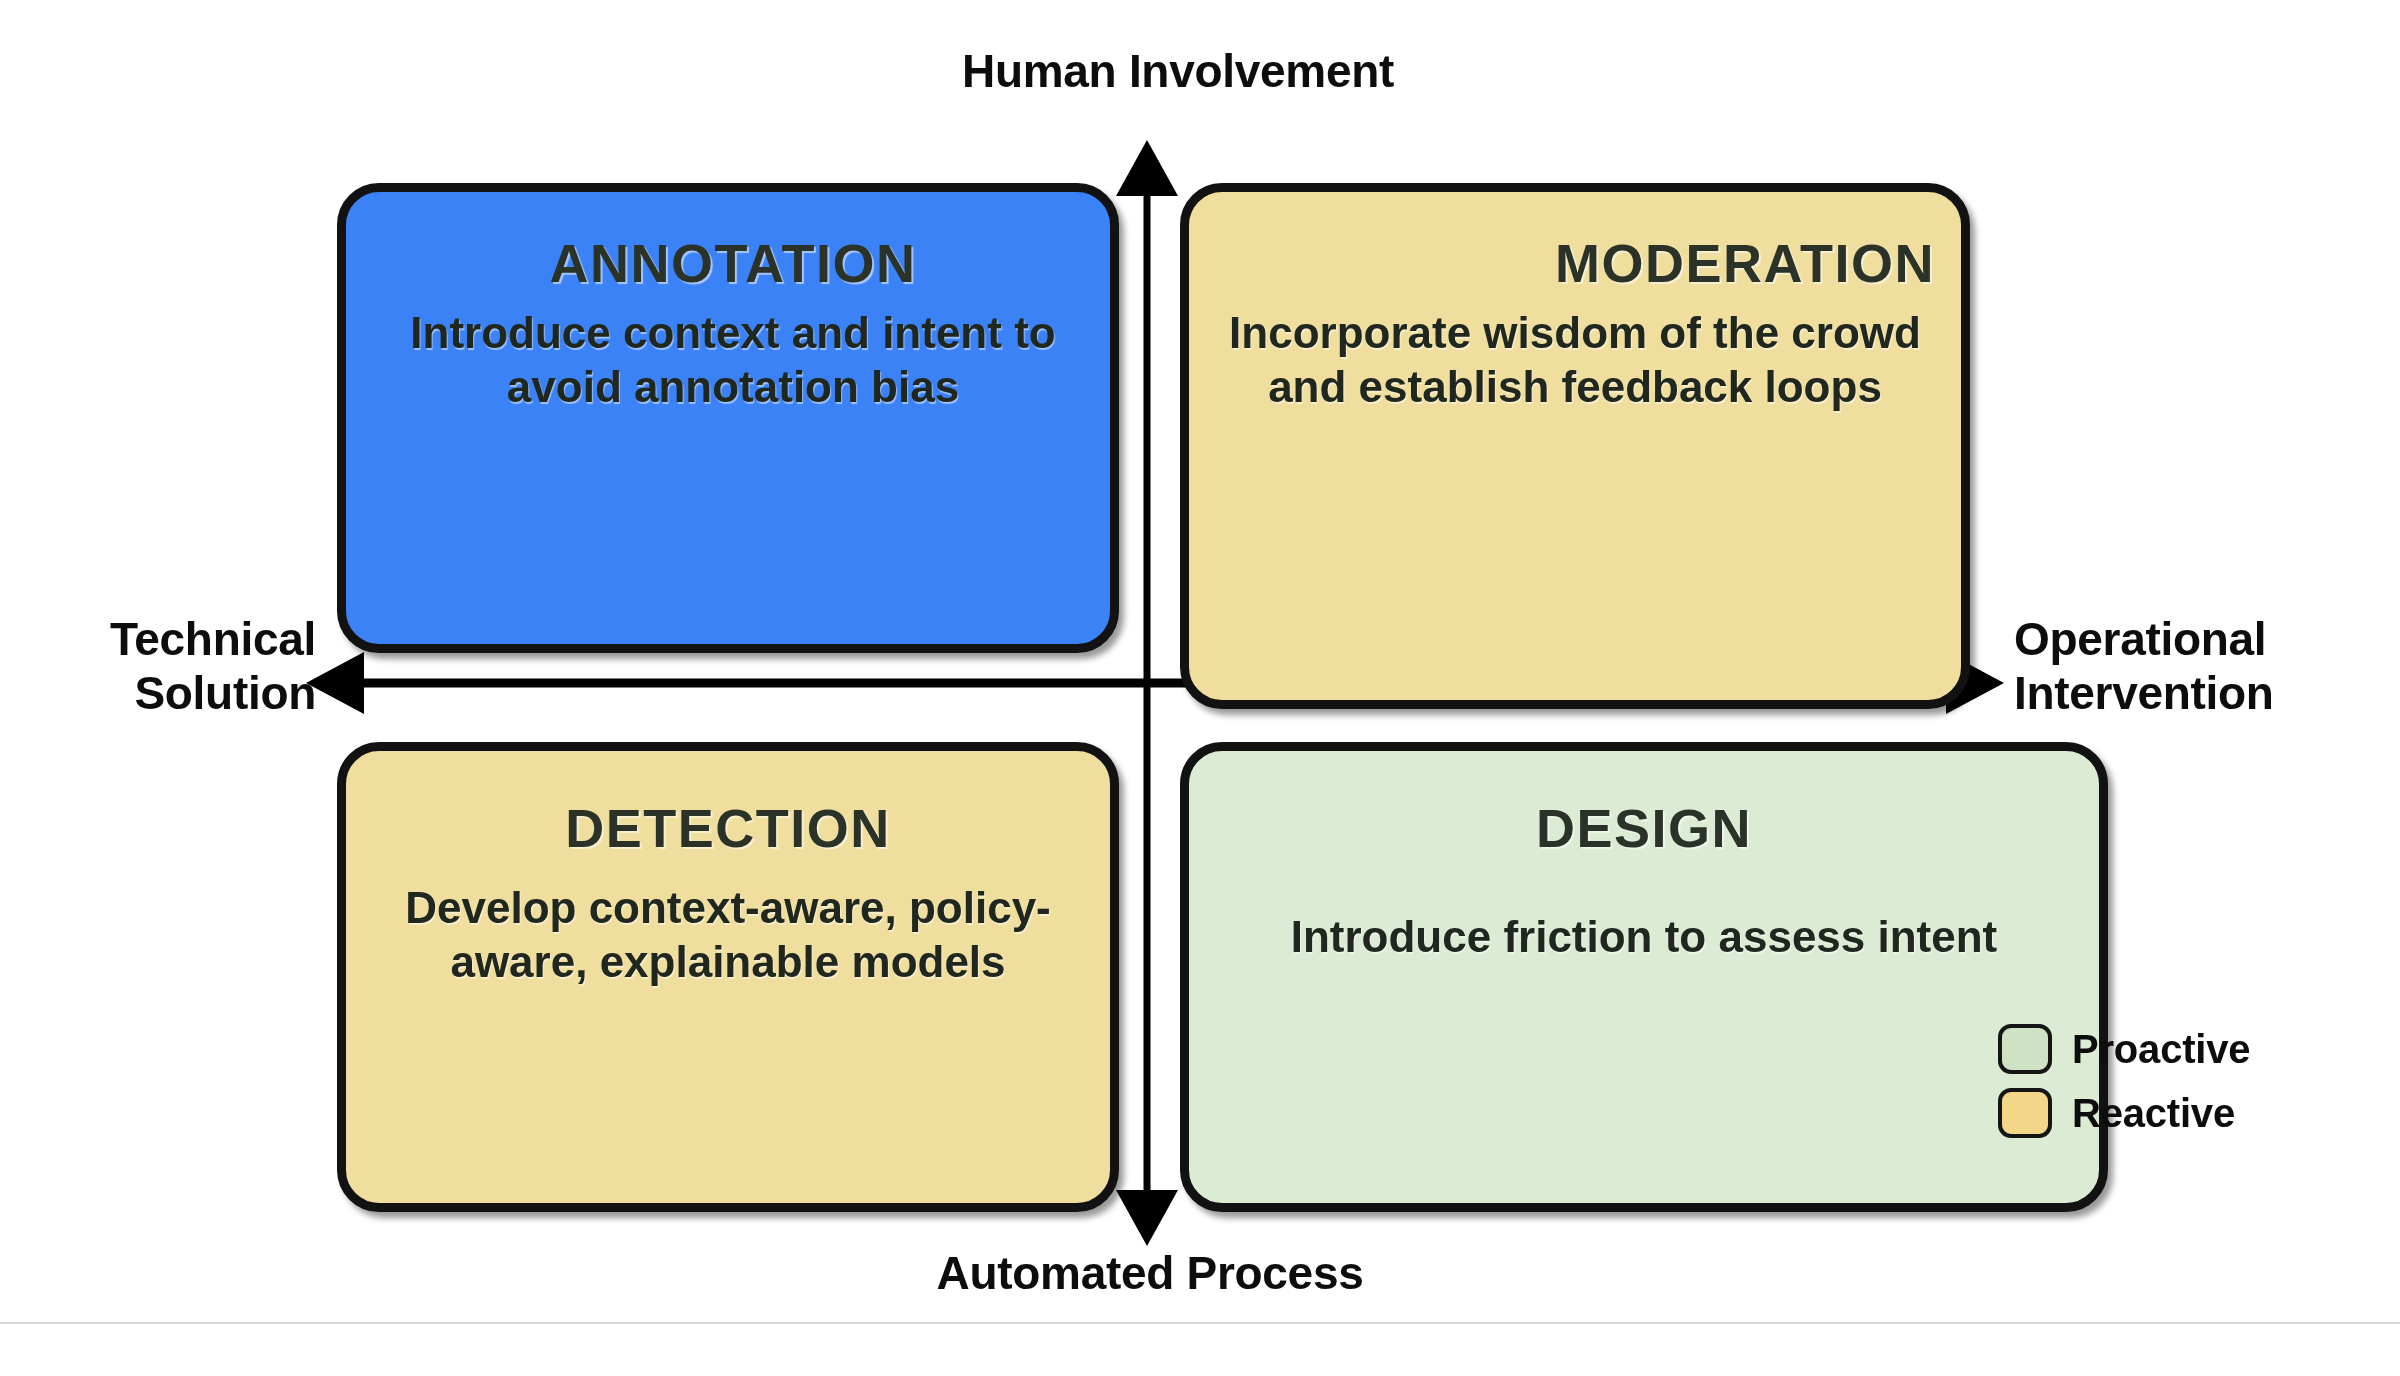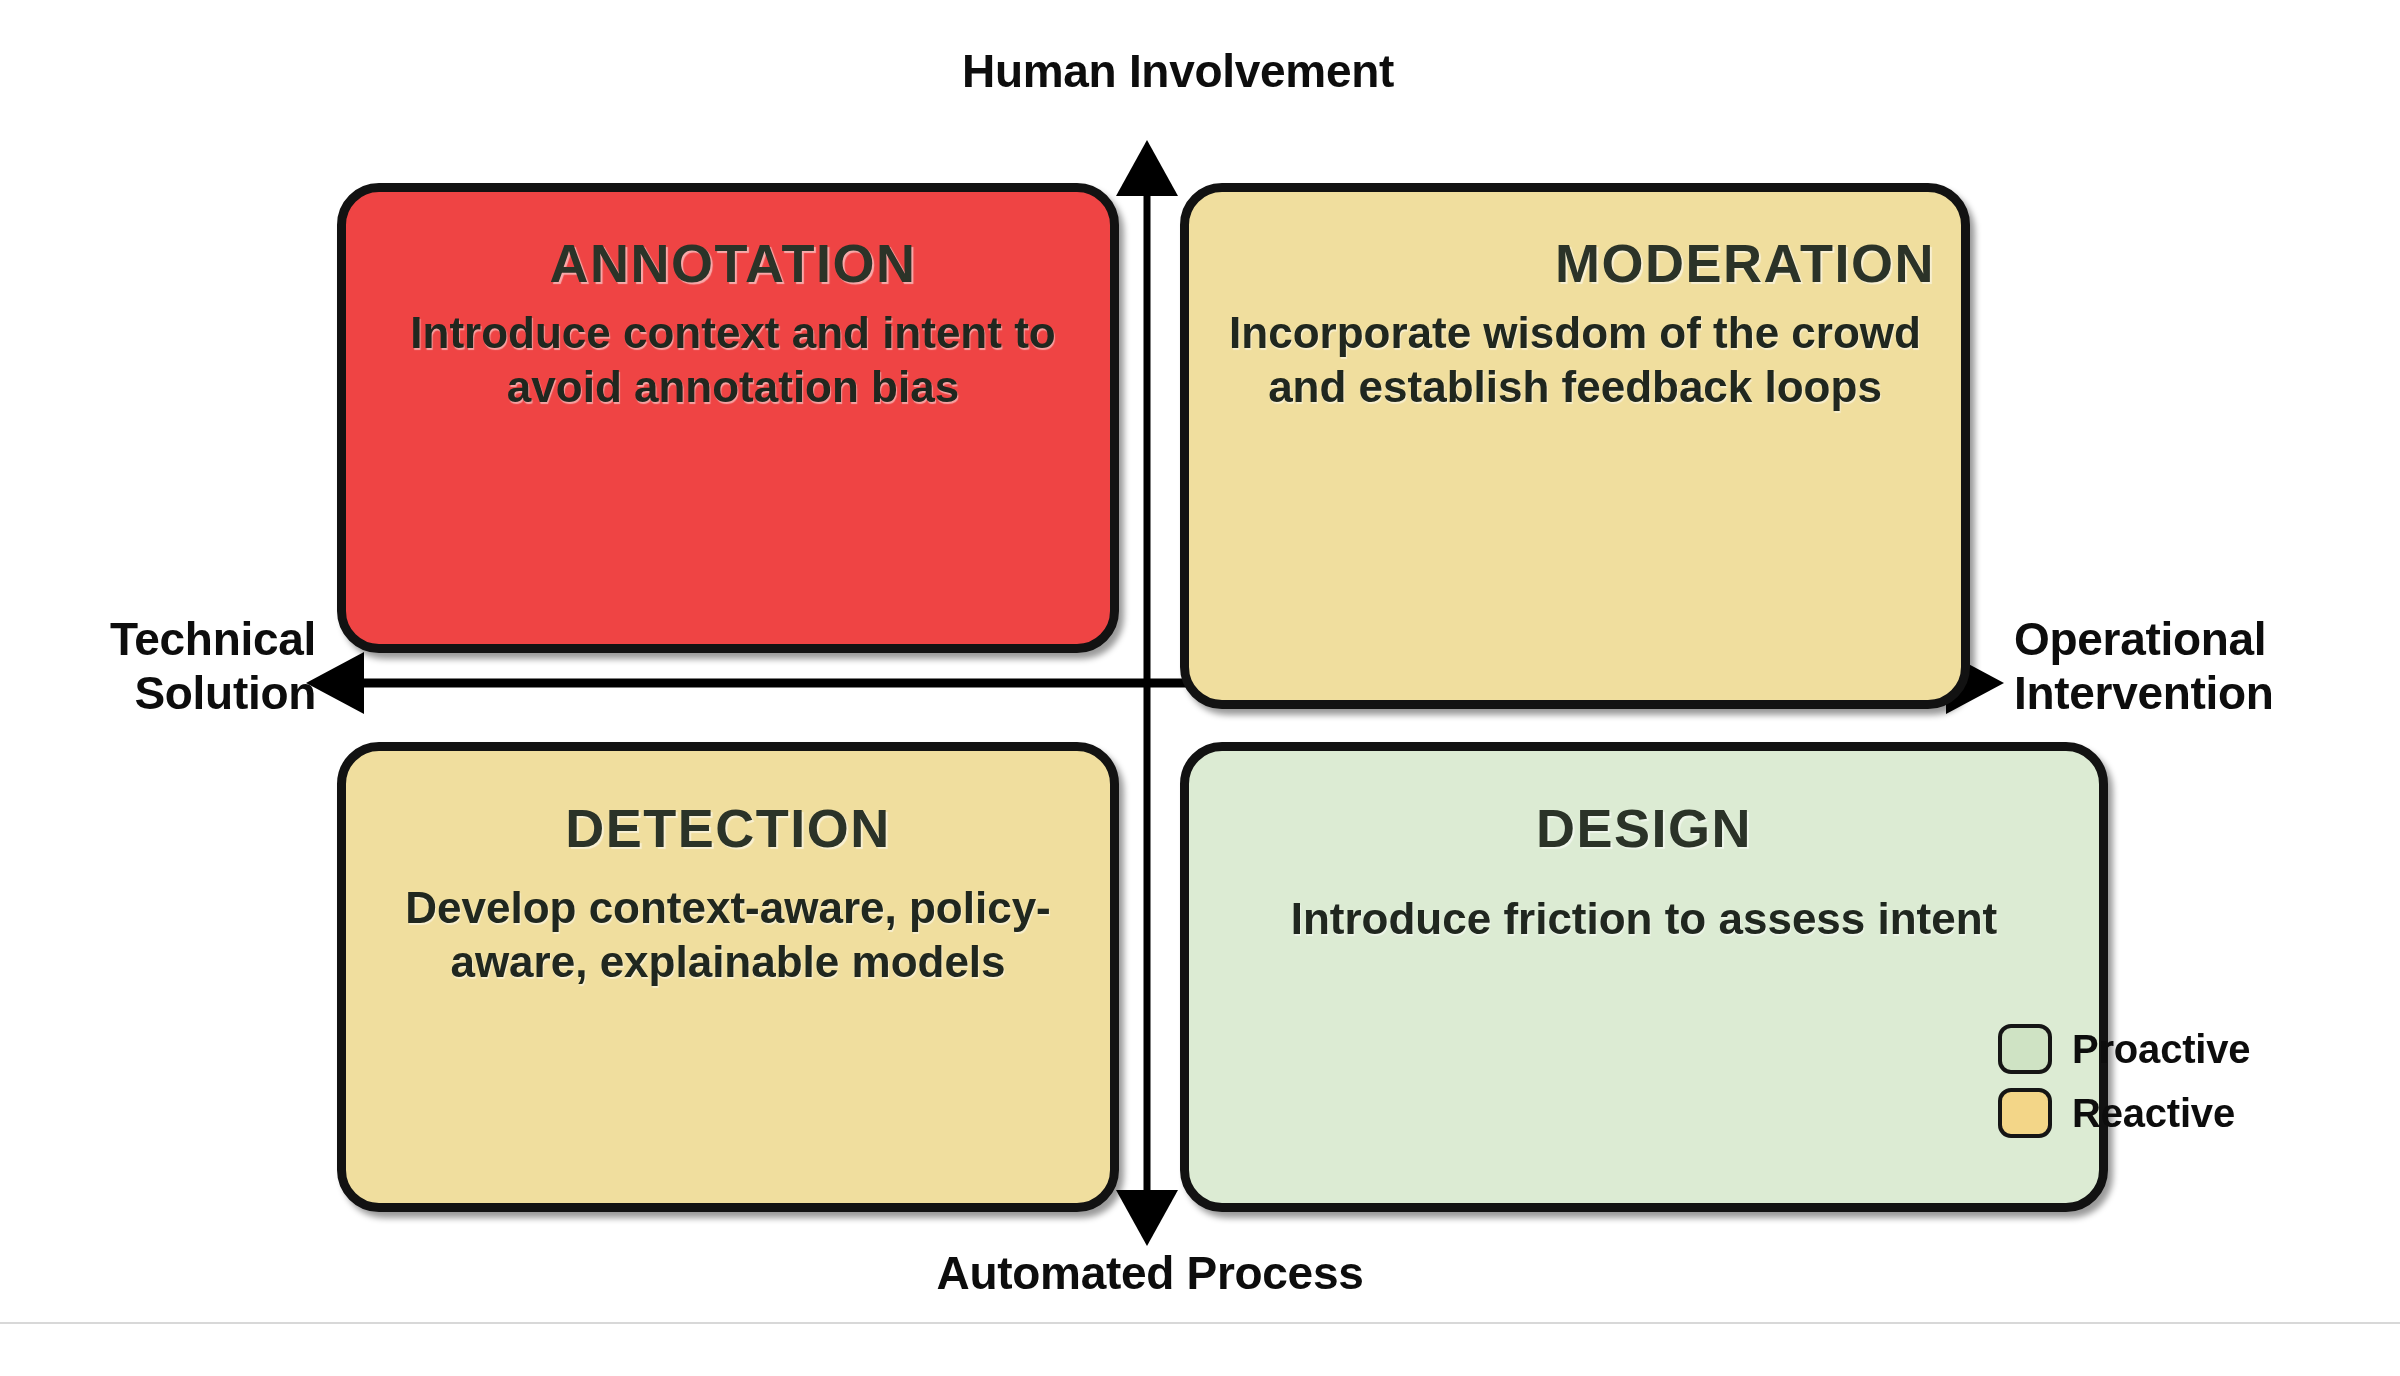--- a/index.html
+++ b/index.html
@@ -86,21 +86,21 @@
   .qbox .qdesc {
     font-size: 44px;
     line-height: 1.22;
     color: #20271f;
     font-weight: 700;
     text-shadow: 1px 2px 1px rgba(255,255,255,0.5);
   }
 
   #box-annotation {
     left: 337px;  top: 183px;  width: 782px;  height: 470px;
-    background: #ef4444;
+    background: #3b82f6;
     padding: 40px 24px 0 34px;
   }
   #box-annotation .qdesc { margin-top: 12px; }
 
   #box-moderation {
     left: 1180px; top: 183px;  width: 790px;  height: 526px;
     background: #F0DE9E;
     padding: 40px 26px 0 26px;
     align-items: flex-end;
   }
@@ -111,21 +111,21 @@
     background: #F0DE9E;
     padding: 46px 26px 0 26px;
   }
   #box-detection .qdesc { margin-top: 22px; }
 
   #box-design {
     left: 1180px; top: 742px;  width: 928px;  height: 470px;
     background: #DCEBD3;
     padding: 46px 30px 0 30px;
   }
-  #box-design .qdesc { margin-top: 33px; }
+  #box-design .qdesc { margin-top: 51px; }
 
   
   #legend {
     position: absolute;
     left: 1998px;
     top: 1024px;
     display: flex;
     flex-direction: column;
     gap: 14px;
   }

